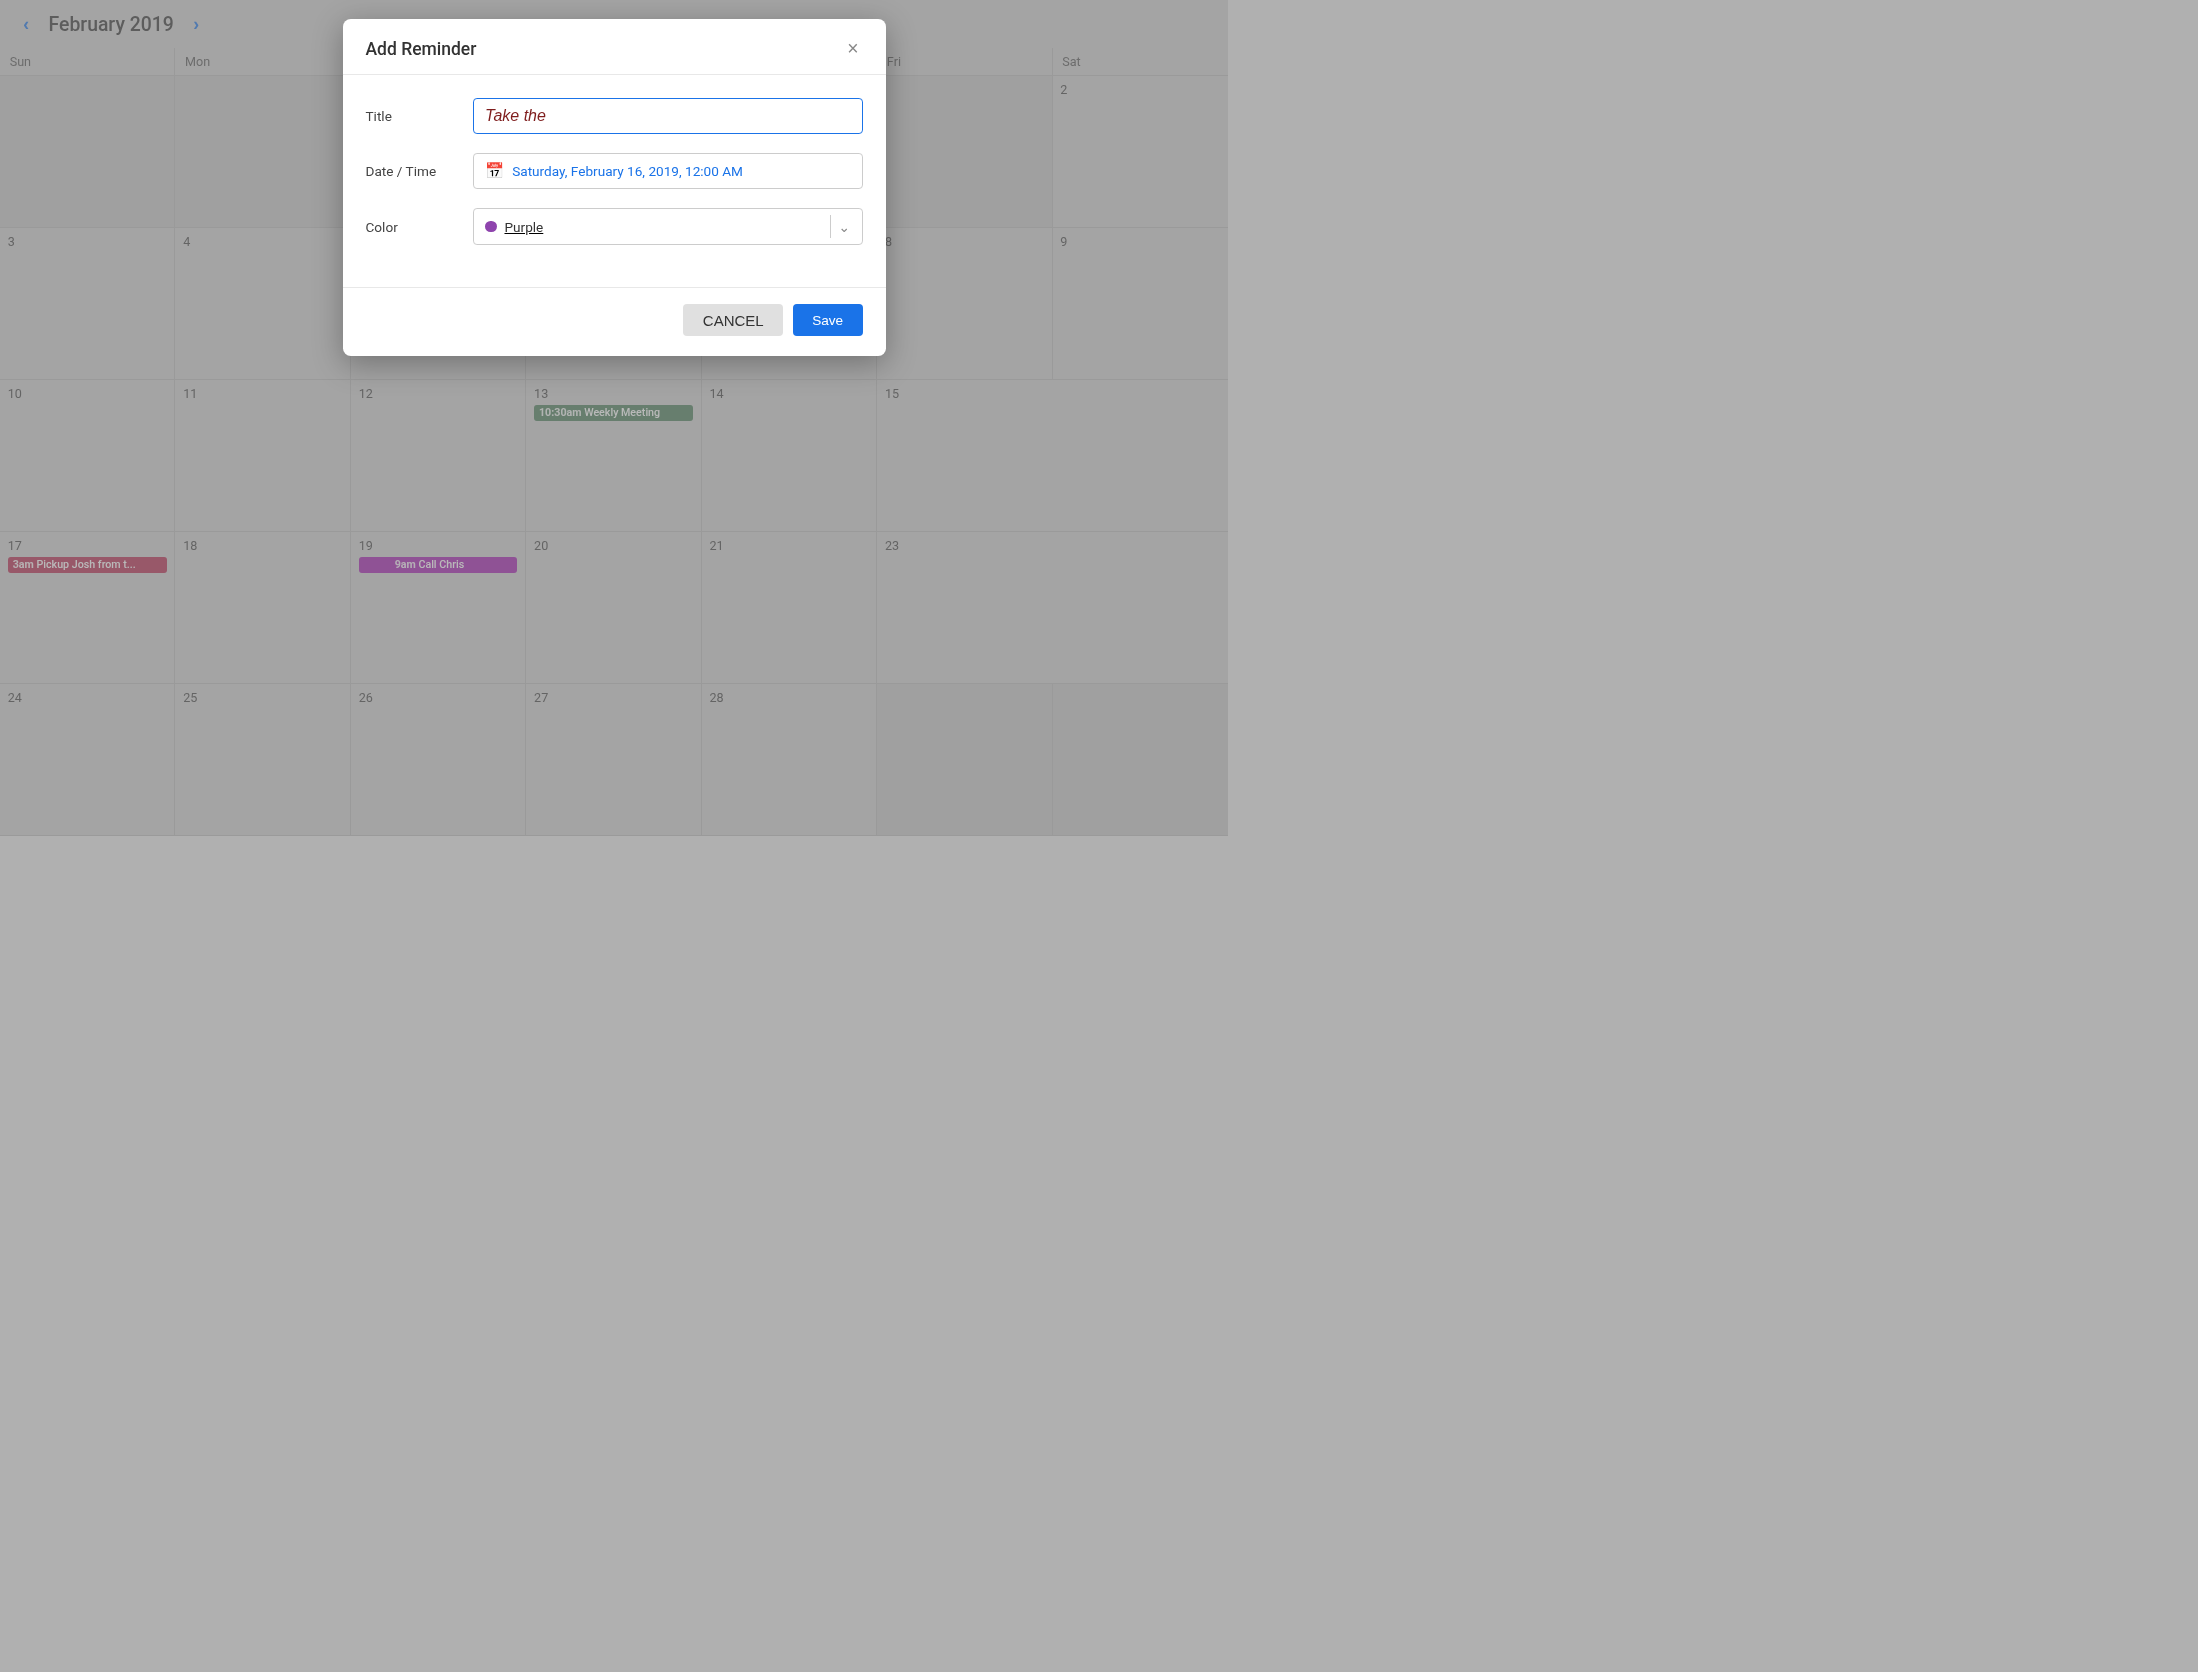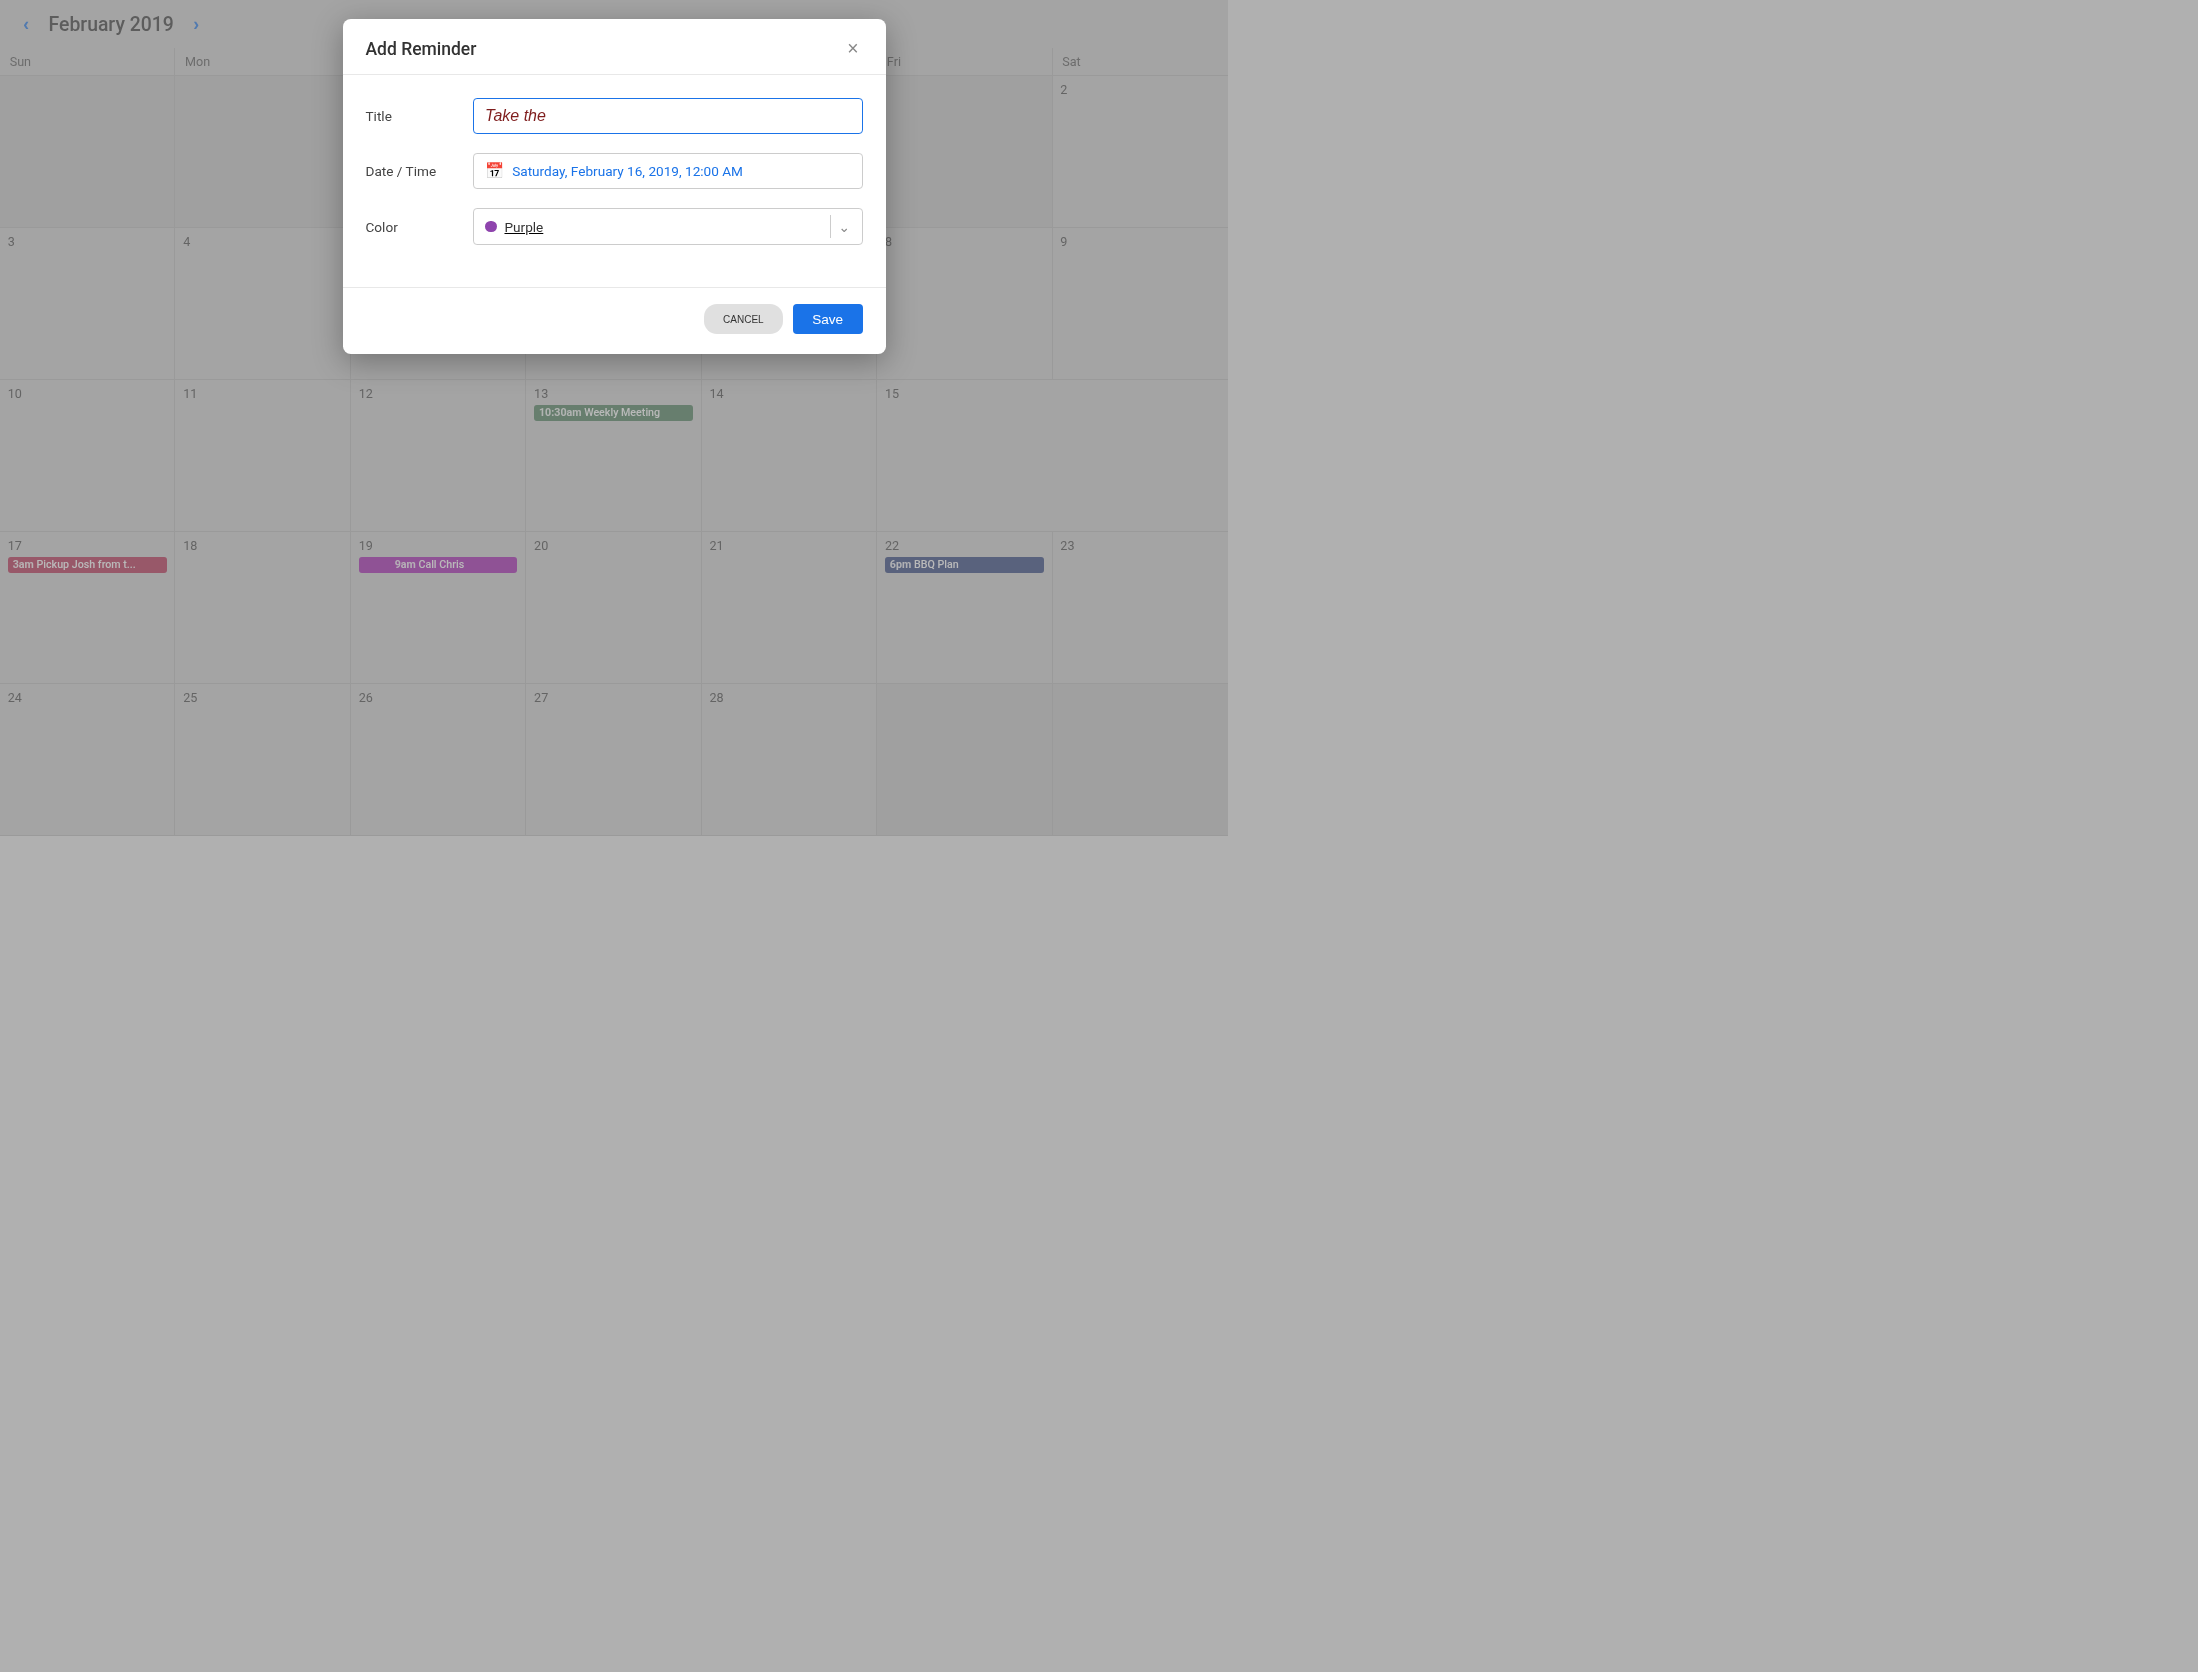--- a/index.html
+++ b/index.html
@@ -264,23 +264,23 @@
       display: flex;
       justify-content: flex-end;
       gap: 9.7px;
       padding: 15.5px 23px 19.4px;
       border-top: 1px solid #e8e8e8;
     }
 
     .btn-cancel {
       background: #e0e0e0;
       border: none;
-      border-radius: 13px;
+      border-radius: 4px;
       padding: 7.8px 19.4px;
-      font-size: 10px;
+      font-size: 15px;
       color: #333;
       cursor: pointer;
       font-weight: 500;
     }
 
     .btn-save {
       background: #1a73e8;
       border: none;
       border-radius: 3.9px;
       padding: 7.8px 19.4px;
@@ -388,26 +388,20 @@
           <div class="event-chip" style="background:#a21caf;padding-left:36px;">
             <span class="event-time">9am </span><span class="event-title">Call Chris</span>
           </div>
         </div>
         <div class="calendar-cell">
             <div class="cell-number">20</div>
           </div>
         <div class="calendar-cell">
             <div class="cell-number">21</div>
           </div>
-        <div class="calendar-cell">
-          <div class="cell-number">22</div>
-          <div class="event-chip" style="background:#2c3e7a;">
-            <span class="event-time">6pm </span><span class="event-title">BBQ Plan</span>
-          </div>
-        </div>
         <div class="calendar-cell">
             <div class="cell-number">23</div>
           </div>
       </div>
 
       <div class="calendar-week">
         <div class="calendar-cell">
             <div class="cell-number">24</div>
           </div>
         <div class="calendar-cell">

